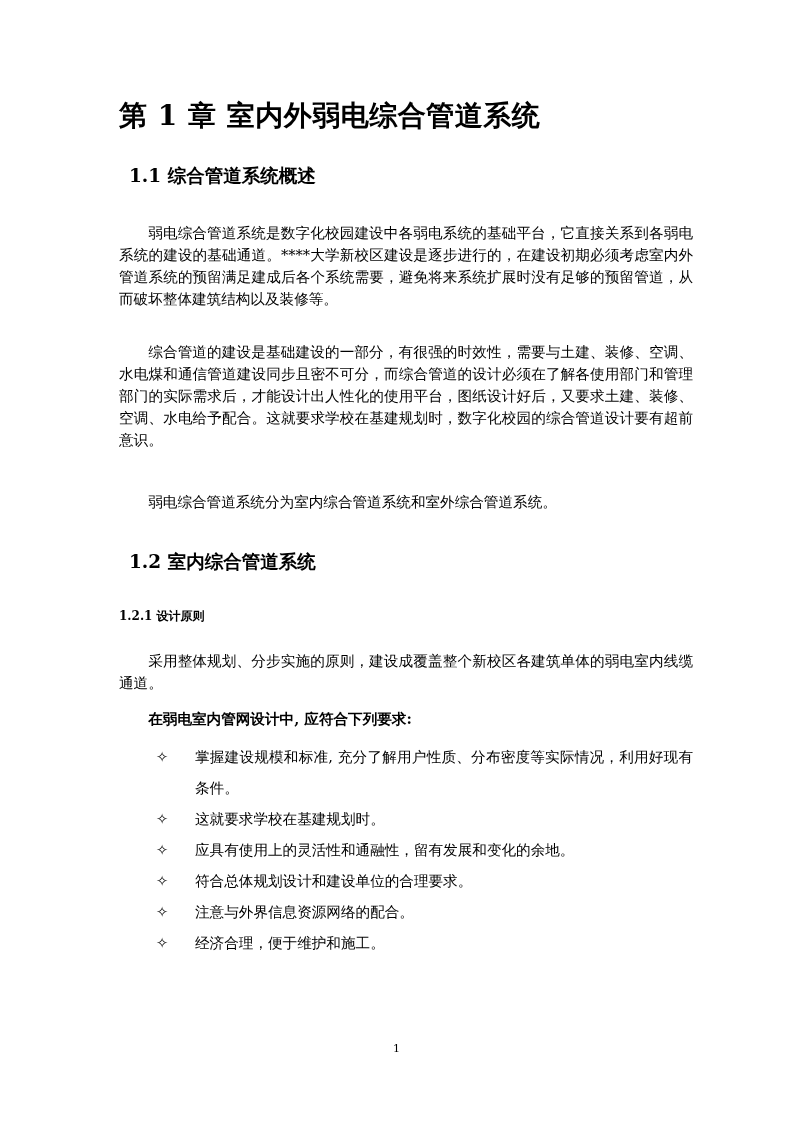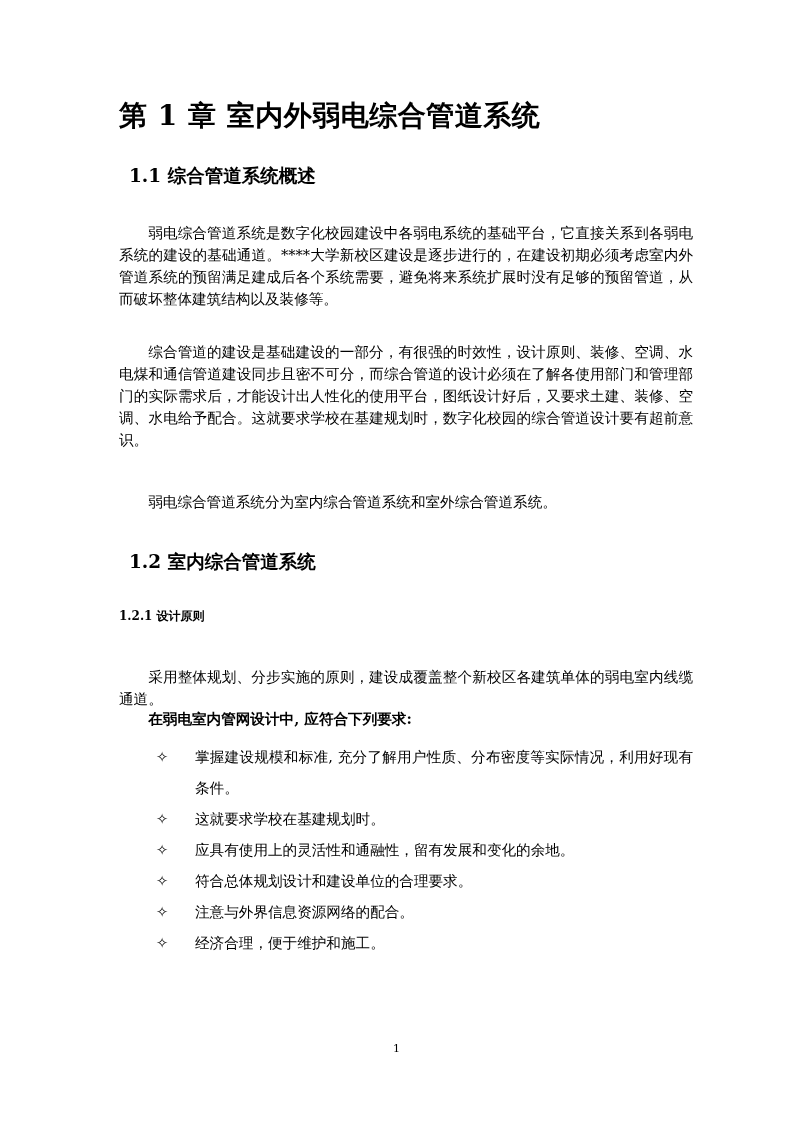--- a/index.html
+++ b/index.html
@@ -19,28 +19,28 @@
 </head>
 <body>
 
 <div class="page">
 
   <div class="chapter-title">第 1 章   室内外弱电综合管道系统</div>
 
   <div class="h2" style="top:163px;">1.1  综合管道系统概述</div>
 
   <p class="para" style="top:222px;">弱电综合管道系统是数字化校园建设中各弱电系统的基础平台，它直接关系到各弱电系统的建设的基础通道。****大学新校区建设是逐步进行的，在建设初期必须考虑室内外管道系统的预留满足建成后各个系统需要，避免将来系统扩展时没有足够的预留管道，从而破坏整体建筑结构以及装修等。</p>
-  <p class="para" style="top:341px;">综合管道的建设是基础建设的一部分，有很强的时效性，设计原则、装修、空调、水电煤和通信管道建设同步且密不可分，而综合管道的设计必须在了解各使用部门和管理部门的实际需求后，才能设计出人性化的使用平台，图纸设计好后，又要求土建、装修、空调、水电给予配合。这就要求学校在基建规划时，数字化校园的综合管道设计要有超前意识。</p>
+  <p class="para" style="top:341px;">综合管道的建设是基础建设的一部分，有很强的时效性，需要与土建、装修、空调、水电煤和通信管道建设同步且密不可分，而综合管道的设计必须在了解各使用部门和管理部门的实际需求后，才能设计出人性化的使用平台，图纸设计好后，又要求土建、装修、空调、水电给予配合。这就要求学校在基建规划时，数字化校园的综合管道设计要有超前意识。</p>
   <p class="para single" style="top:491px;">弱电综合管道系统分为室内综合管道系统和室外综合管道系统。</p>
 
   <div class="h2" style="top:549px;text-align:right;">1.2  室内综合管道系统</div>
 
   <div class="h3" style="top:608px;">1.2.1  设计原则</div>
 
-  <p class="para" style="top:650px;margin-top:16px;">采用整体规划、分步实施的原则，建设成覆盖整个新校区各建筑单体的弱电室内线缆通道。</p>
+  <p class="para" style="top:650px;">采用整体规划、分步实施的原则，建设成覆盖整个新校区各建筑单体的弱电室内线缆通道。</p>
   <p class="para single" style="top:708px;font-weight:bold;">在弱电室内管网设计中, 应符合下列要求:</p>
 
   <div class="bullet" style="top:741px;">
     <span class="mark">✧</span>
     <span class="txt">掌握建设规模和标准, 充分了解用户性质、分布密度等实际情况，利用好现有条件。</span>
   </div>
   <div class="bullet" style="top:803px;">
     <span class="mark">✧</span>
     <span class="txt">这就要求学校在基建规划时。</span>
   </div>

